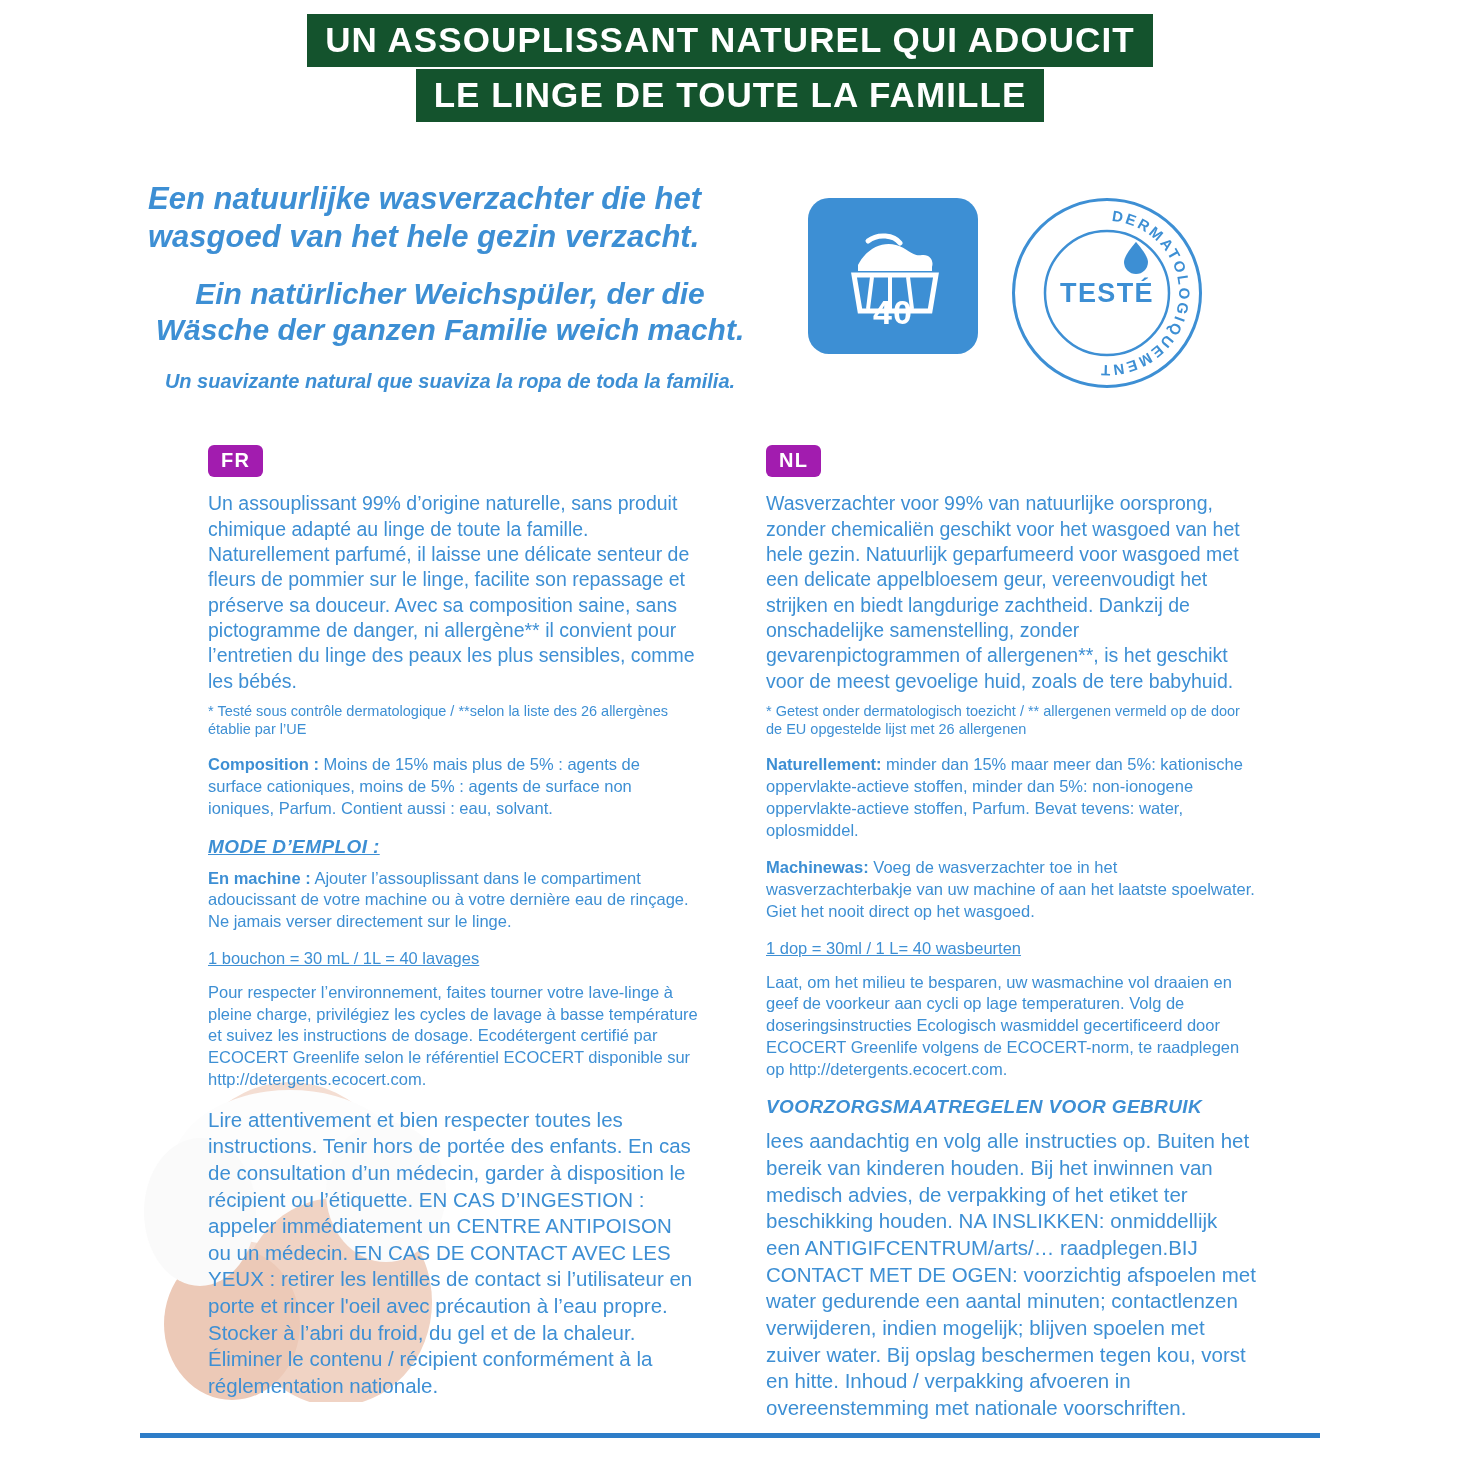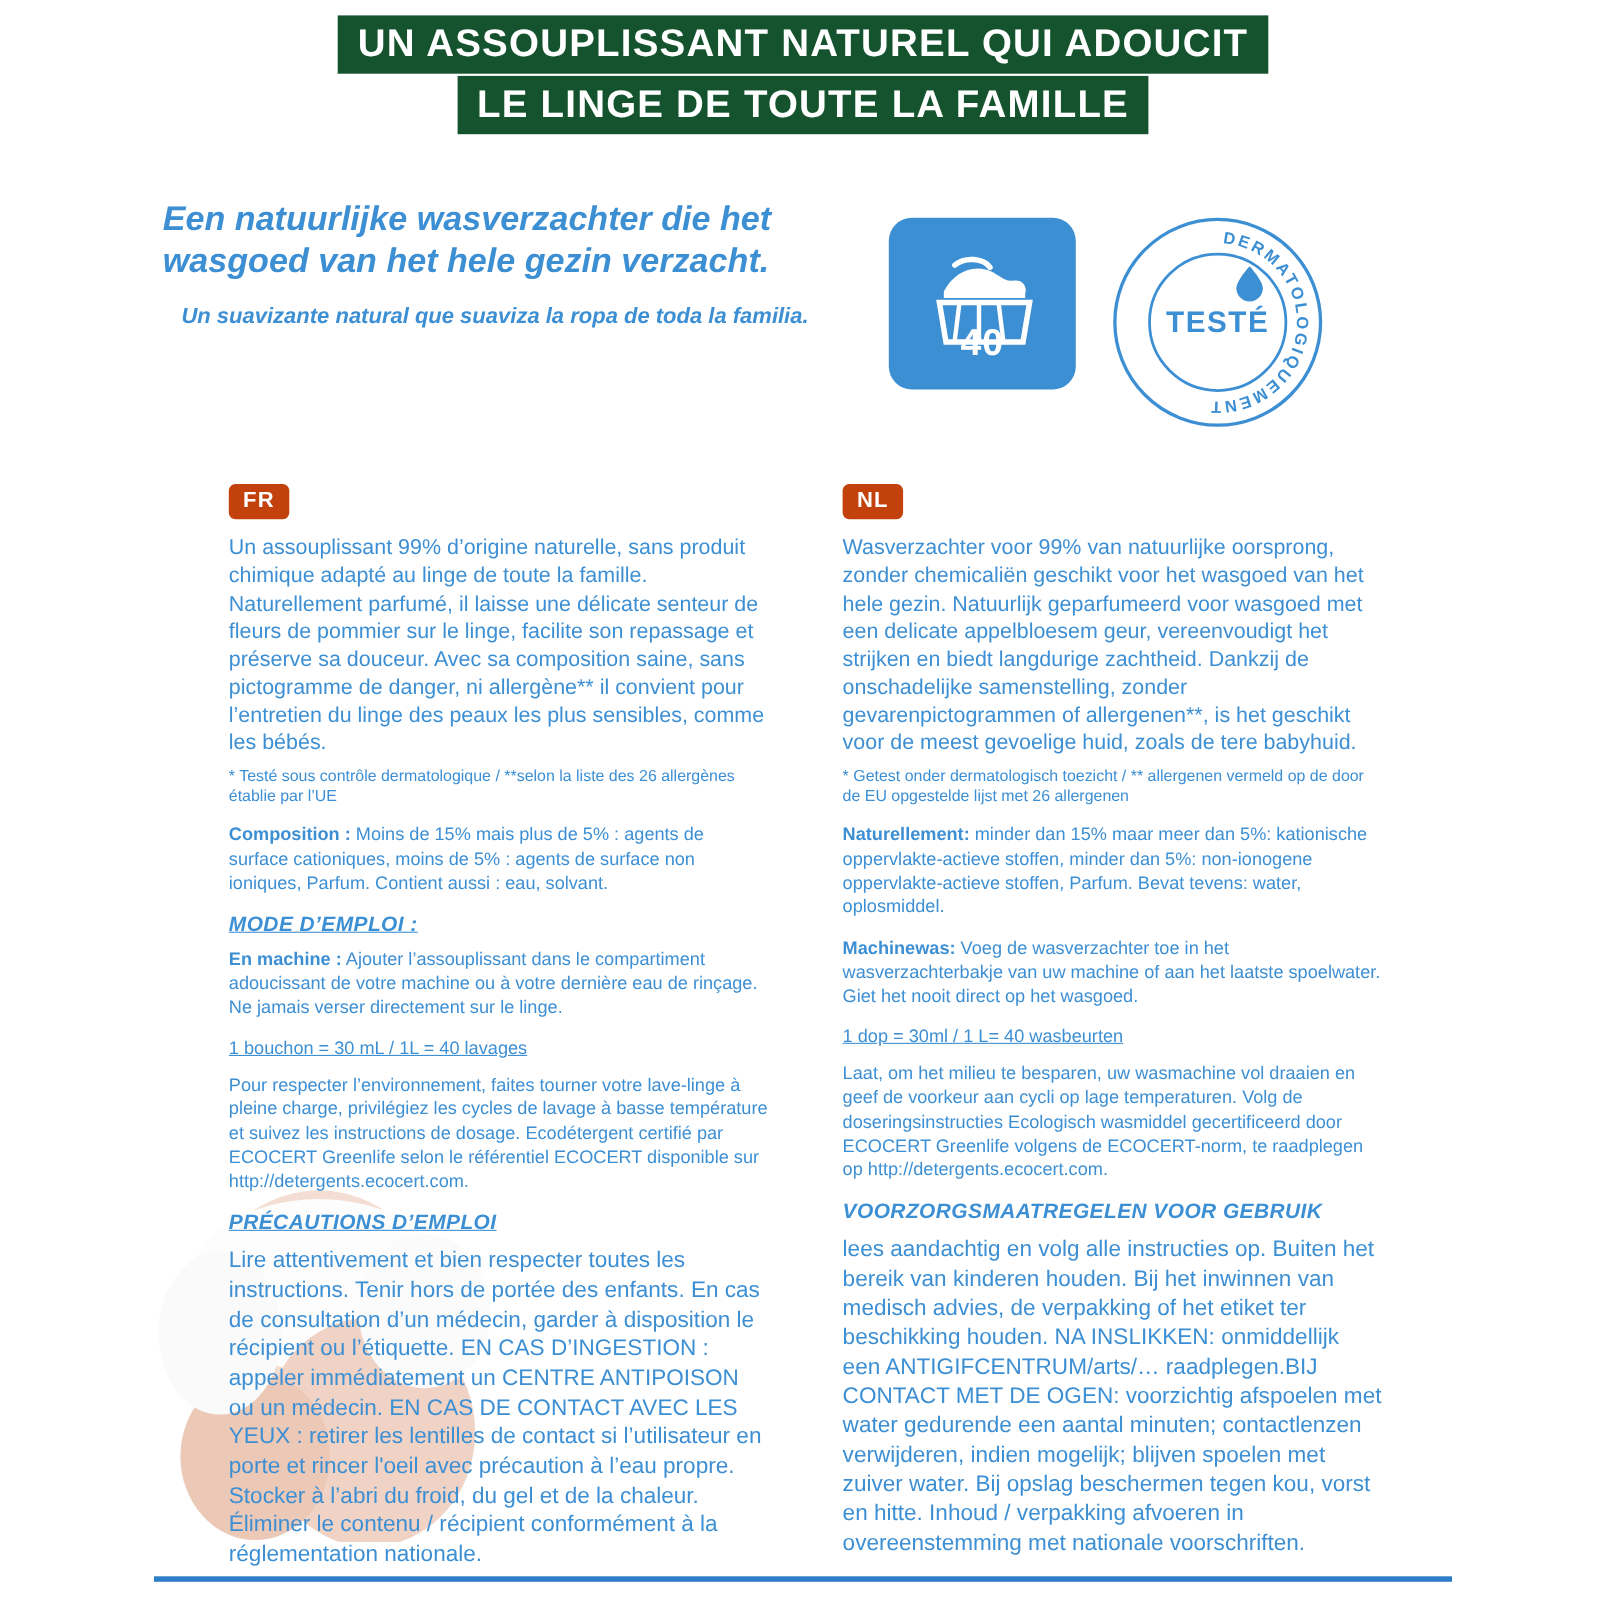--- a/index.html
+++ b/index.html
@@ -113,21 +113,21 @@
     display: flex;
     margin-top: 52px;
     padding-left: 208px;
     padding-right: 140px;
     gap: 68px;
   }
   .col { width: 490px; position: relative; z-index: 2; }
 
   .lang-tag {
     display: inline-block;
-    background: #c2410c;
+    background: #a21caf;
     color: #ffffff;
     font-weight: bold;
     font-size: 20px;
     letter-spacing: 1.2px;
     padding: 4px 13px 5px 13px;
     border-radius: 6px;
     margin-bottom: 14px;
   }
 
   .body-lg {
@@ -199,20 +199,21 @@
 <body>
 
 <div class="header">
   <div class="header-line l1">UN ASSOUPLISSANT NATUREL QUI ADOUCIT</div>
   <div class="header-line l2">LE LINGE DE TOUTE LA FAMILLE</div>
 </div>
 
 <div class="intro-wrap">
   <div class="claims">
     <div class="claim c1">Een natuurlijke wasverzachter die het wasgoed van het hele gezin verzacht.</div>
+    <div class="claim c2">Ein natürlicher Weichspüler, der die Wäsche der ganzen Familie weich macht.</div>
     <div class="claim c3">Un suavizante natural que suaviza la ropa de toda la familia.</div>
   </div>
 
   <div class="badges">
 
     <div class="badge-wash">
       <span>
         <svg width="110" height="86" viewBox="0 0 110 86" aria-hidden="true">
           <path d="M20 34 C28 18, 44 10, 58 14 C70 17, 74 26, 84 24 C92 23, 96 30, 94 36 L94 40 L20 40 Z" fill="#ffffff"></path>
           <path d="M30 10 C40 2, 56 4, 62 12" stroke="#ffffff" stroke-width="5" fill="none" stroke-linecap="round"></path>
@@ -261,21 +262,20 @@
     <p class="footnote">* Testé sous contrôle dermatologique / **selon la liste des 26 allergènes établie par l’UE</p>
     <p class="body-sm">
       <b>Composition :</b><span> Moins de 15% mais plus de 5% : agents de surface cationiques, moins de 5% : agents de surface non ioniques, Parfum. Contient aussi : eau, solvant.</span>
     </p>
     <p class="sec-title">MODE D’EMPLOI :</p>
     <p class="body-sm">
       <b>En machine :</b><span> Ajouter l’assouplissant dans le compartiment adoucissant de votre machine ou à votre dernière eau de rinçage. Ne jamais verser directement sur le linge.</span>
     </p>
     <p class="dose">1 bouchon = 30 mL / 1L = 40 lavages</p>
     <p class="body-sm">Pour respecter l’environnement, faites tourner votre lave-linge à pleine charge, privilégiez les cycles de lavage à basse température et suivez les instructions de dosage. Ecodétergent certifié par ECOCERT Greenlife selon le référentiel ECOCERT disponible sur http://detergents.ecocert.com.</p>
-    <p class="sec-title">PRÉCAUTIONS D’EMPLOI</p>
     <p class="precaution-body">Lire attentivement et bien respecter toutes les instructions. Tenir hors de portée des enfants. En cas de consultation d’un médecin, garder à disposition le récipient ou l’étiquette. EN CAS D’INGESTION : appeler immédiatement un CENTRE ANTIPOISON ou un médecin. EN CAS DE CONTACT AVEC LES YEUX : retirer les lentilles de contact si l’utilisateur en porte et rincer l'oeil avec précaution à l’eau propre. Stocker à l’abri du froid, du gel et de la chaleur. Éliminer le contenu / récipient conformément à la réglementation nationale.</p>
   </div>
 
   <div class="col">
     <div class="lang-tag">NL</div>
     <p class="body-lg">Wasverzachter voor 99% van natuurlijke oorsprong, zonder chemicaliën geschikt voor het wasgoed van het hele gezin. Natuurlijk geparfumeerd voor wasgoed met een delicate appelbloesem geur, vereenvoudigt het strijken en biedt langdurige zachtheid. Dankzij de onschadelijke samenstelling, zonder gevarenpictogrammen of allergenen**, is het geschikt voor de meest gevoelige huid, zoals de tere babyhuid.</p>
     <p class="footnote">* Getest onder dermatologisch toezicht / ** allergenen vermeld op de door de EU opgestelde lijst met 26 allergenen</p>
     <p class="body-sm">
       <b>Naturellement:</b><span> minder dan 15% maar meer dan 5%: kationische oppervlakte-actieve stoffen, minder dan 5%: non-ionogene oppervlakte-actieve stoffen, Parfum. Bevat tevens: water, oplosmiddel.</span>
     </p>

